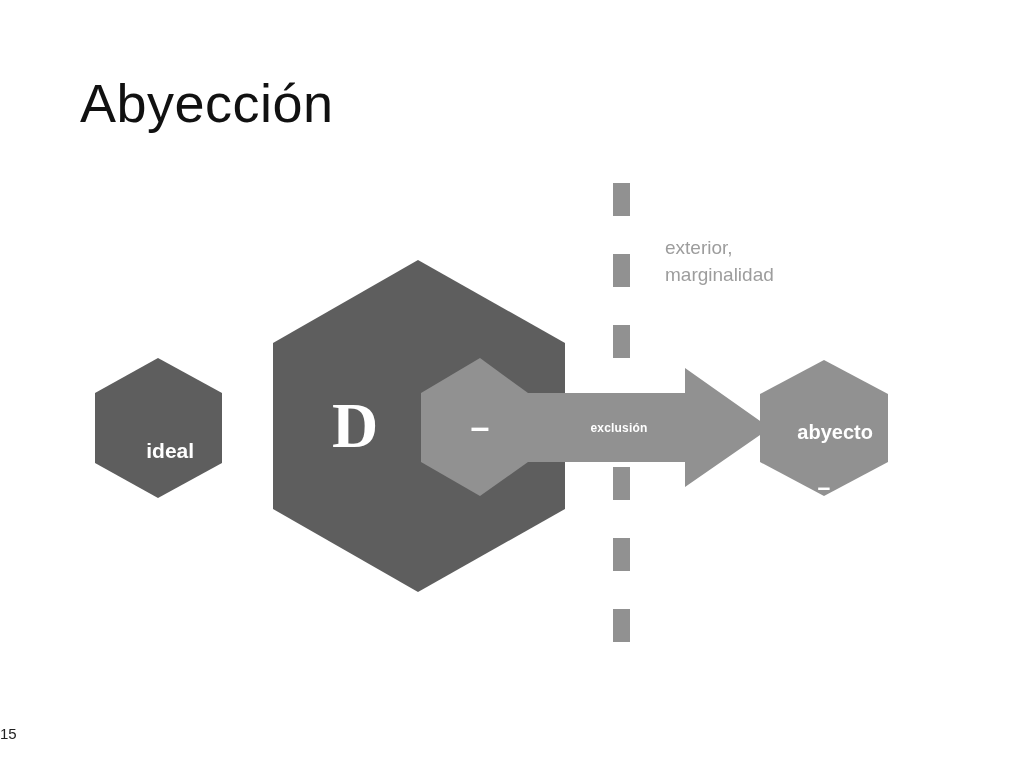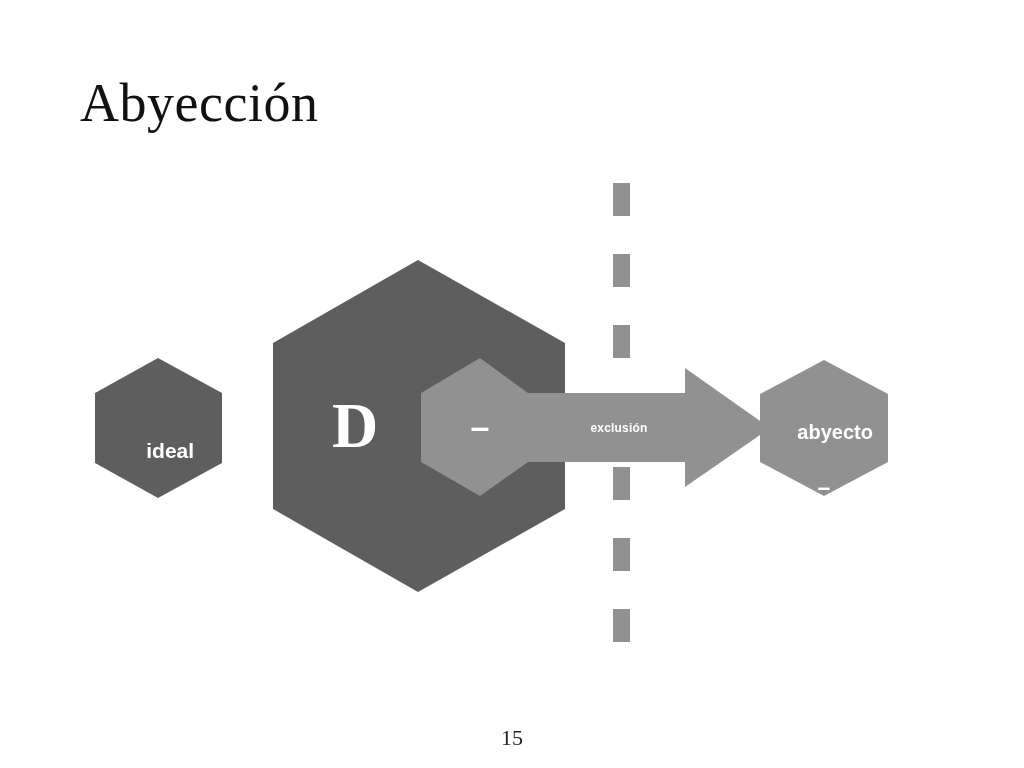--- a/index.html
+++ b/index.html
@@ -21,21 +21,21 @@
     width: 1024px;
     height: 768px;
     background: #ffffff;
   }
 
   
   #slide-title {
     position: absolute;
     left: 80px;
     top: 72px;
-    font-family: Liberation Serif, serif;
+    font-family: Liberation Sans, sans-serif;
     font-size: 54px;
     line-height: 62px;
     color: #111111;
     letter-spacing: 0.5px;
     white-space: nowrap;
   }
 
   
   #diagram {
     position: absolute;
@@ -128,23 +128,23 @@
     font-weight: normal;
     white-space: pre-line;
   }
 
   
   #page-number {
     position: absolute;
     left: 0;
     top: 725px;
     width: 1024px;
-    text-align: center;
-    font-family: Liberation Serif, serif;
-    font-size: 22px;
+    text-align: left;
+    font-family: Liberation Sans, sans-serif;
+    font-size: 15px;
     color: #222222;
   }
 </style>
 </head>
 <body>
 
 <div id="slide">
 
   <div id="slide-title">Abyección</div>
 
@@ -183,16 +183,18 @@
 
   <div class="shape-label" id="minus-label">–</div>
 
   <div class="shape-label" id="exclusion-label">exclusión</div>
 
   <div class="shape-label" id="abyecto-label">
     <span>abyecto</span>
     <span class="sign">–</span>
   </div>
 
+  <div id="exterior-note">exterior,
+marginalidad</div>
 
   <div id="page-number">15</div>
 
 </div>
 
 </body></html>

